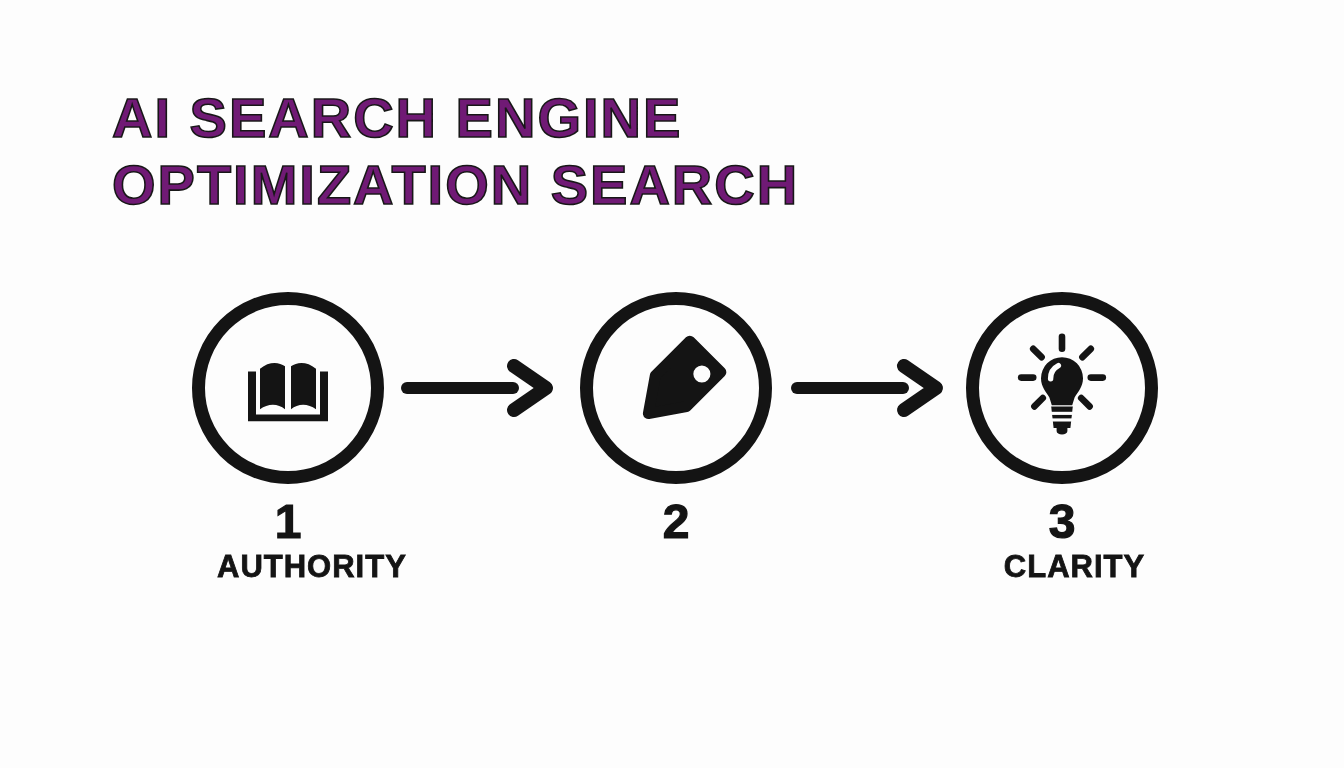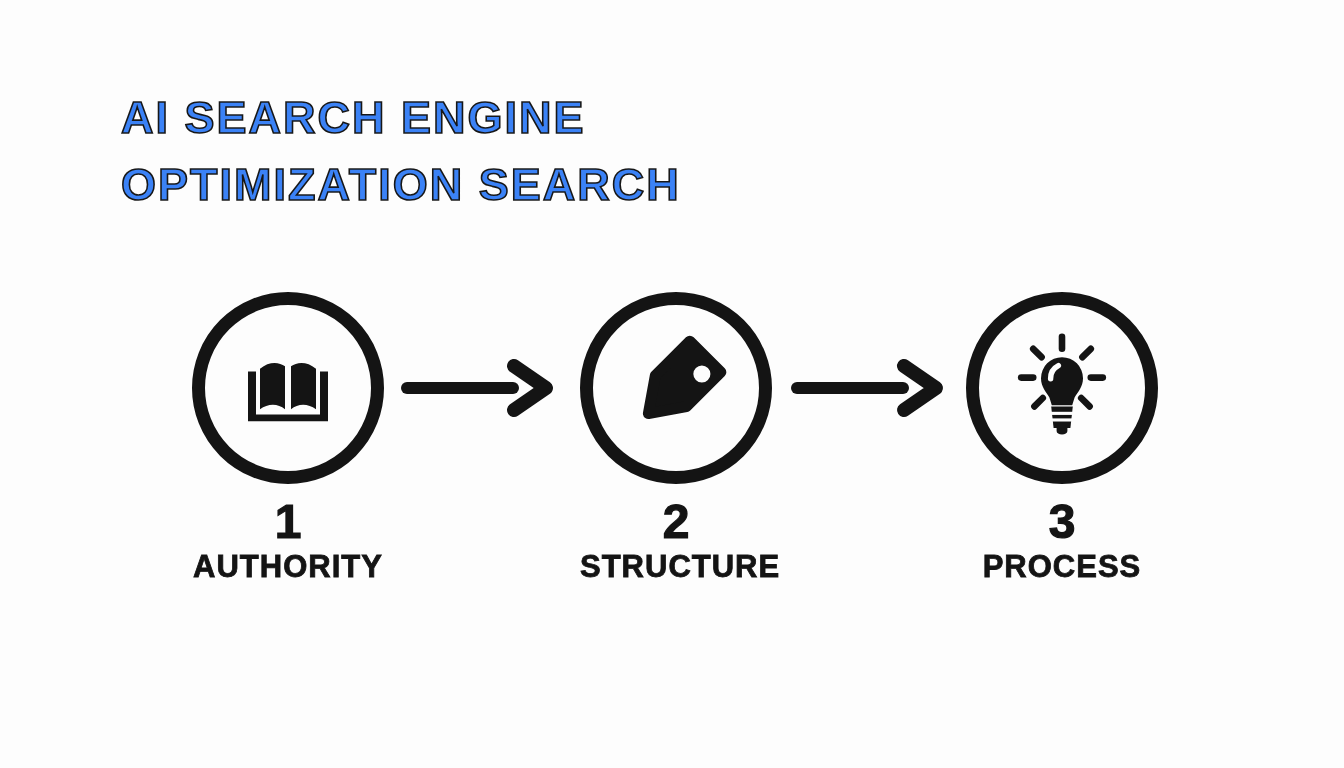--- a/index.html
+++ b/index.html
@@ -7,27 +7,27 @@
     position: relative;
     width: 1344px;
     height: 768px;
     background: #fdfdfd;
     font-family: "Liberation Sans", sans-serif;
     color: #141414;
     overflow: hidden;
   }
   .title {
     position: absolute;
-    left: 121px;
+    left: 112px;
     top: 84px;
-    font-size: 45px;
+    font-size: 56px;
     line-height: 67px;
     font-weight: bold;
     letter-spacing: 2px;
-    color: #3b82f6;
+    color: #701a75;
     -webkit-text-stroke: 1.6px #171717;
     white-space: nowrap;
   }
   .step {
     position: absolute;
     top: 292px;
     width: 192px;
     text-align: center;
   }
   .step-1 { left: 192px; }
@@ -52,20 +52,21 @@
     -webkit-text-stroke: 1.2px #141414;
   }
   .step-label {
     margin-top: 4px;
     font-size: 31px;
     line-height: 34px;
     font-weight: bold;
     letter-spacing: 1px;
     -webkit-text-stroke: 0.8px #141414;
     white-space: nowrap;
+    margin-left: 25px;
   }
   .arrow {
     position: absolute;
     top: 353px;
     width: 166px;
     height: 70px;
   }
   .arrow-1 { left: 393px; }
   .arrow-2 { left: 783px; }
 </style>
@@ -103,21 +104,20 @@
       <span>
         <svg width="122" height="122" viewBox="0 0 100 100" aria-hidden="true">
           <g transform="rotate(135 50 50)">
             <path d="M16,32 H56 L82,50 L56,68 H16 Z" fill="#141414" stroke="#141414" stroke-width="9" stroke-linejoin="round"></path>
             <circle cx="28" cy="42" r="7" fill="#fdfdfd"></circle>
           </g>
         </svg>
       </span>
     </div>
     <div class="step-number">2</div>
-    <div class="step-label">STRUCTURE</div>
   </div>
 
   <svg class="arrow arrow-2" viewBox="0 0 166 70" aria-hidden="true">
     <path d="M14,35 H120" stroke="#141414" stroke-width="12" stroke-linecap="round" fill="none"></path>
     <path d="M121,13 L153,35 L121,57" stroke="#141414" stroke-width="14" stroke-linecap="round" stroke-linejoin="round" fill="none"></path>
   </svg>
 
   <div class="step step-3">
     <div class="icon-circle">
       <span>
@@ -138,16 +138,16 @@
           <path d="M41,67 H59 L57,85 H43 Z" fill="#141414"></path>
           <rect x="39" y="71.5" width="22" height="2.6" fill="#fdfdfd"></rect>
           <rect x="39" y="77" width="22" height="2.6" fill="#fdfdfd"></rect>
           <path d="M45.5,85 h9 v2.5 a4.5,3 0 0 1 -9,0 Z" fill="#141414"></path>
 
           <path d="M40.5,44 a12,12 0 0 1 6.5,-11" stroke="#fdfdfd" stroke-width="4.5" stroke-linecap="round" fill="none"></path>
         </svg>
       </span>
     </div>
     <div class="step-number">3</div>
-    <div class="step-label">PROCESS</div>
+    <div class="step-label">CLARITY</div>
   </div>
 
 </div>
 
 </body></html>

